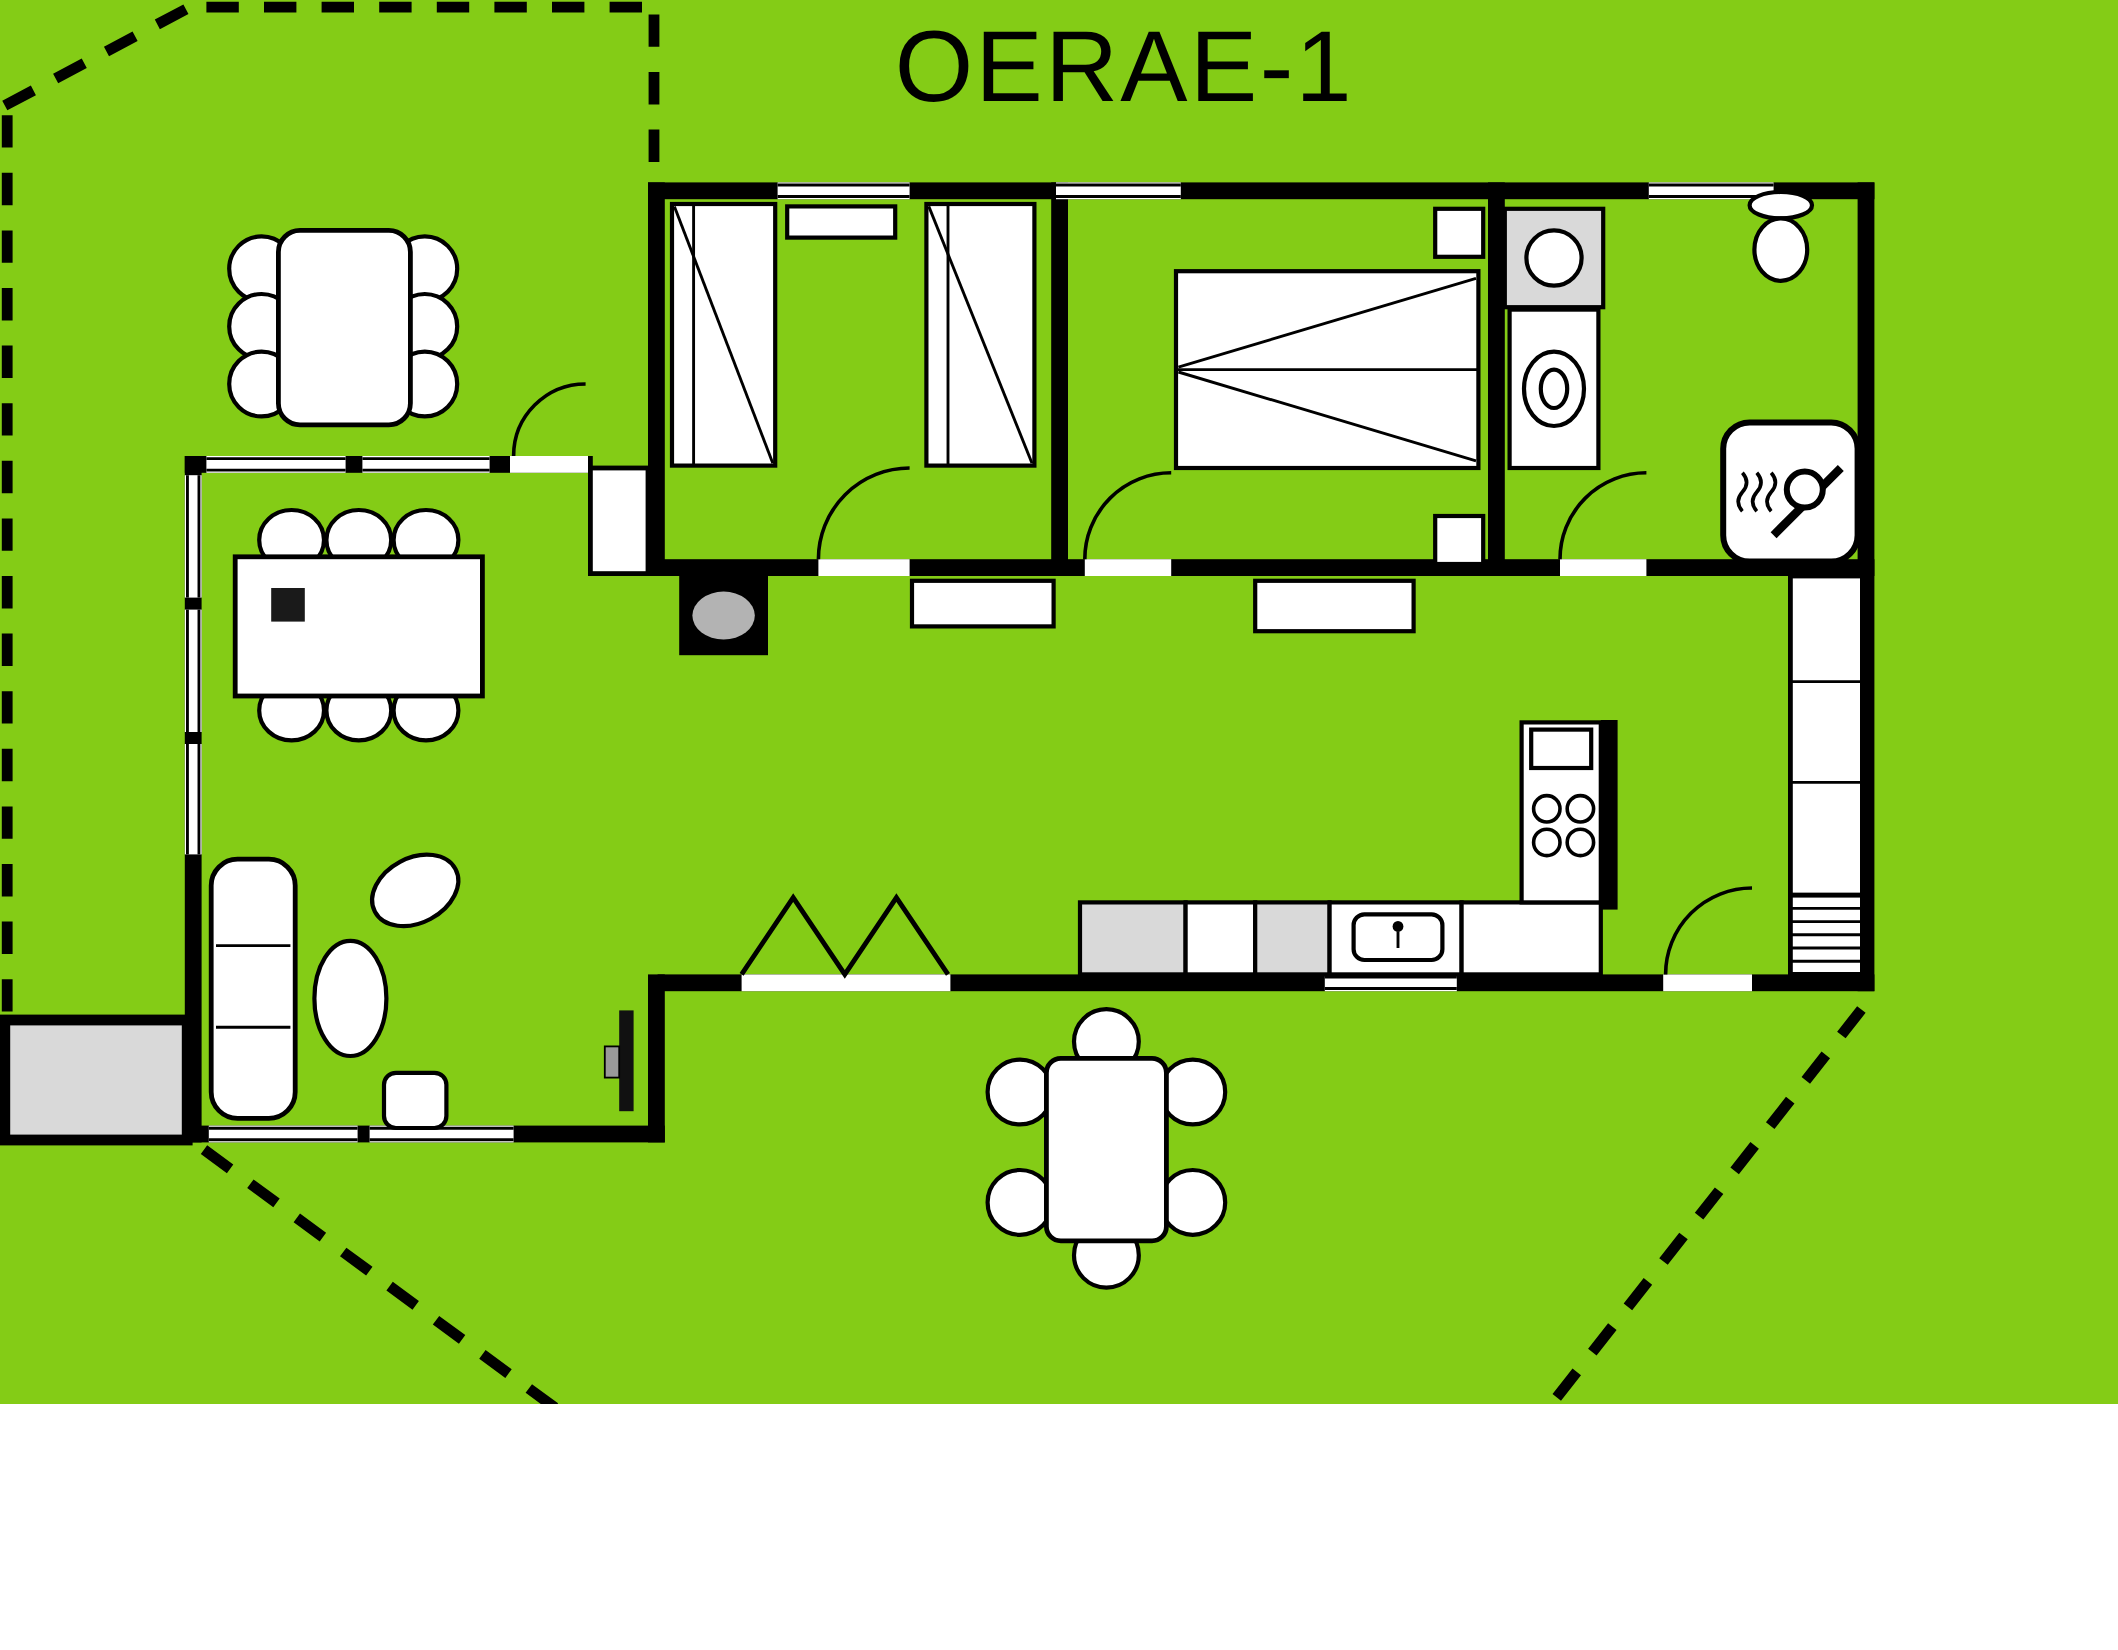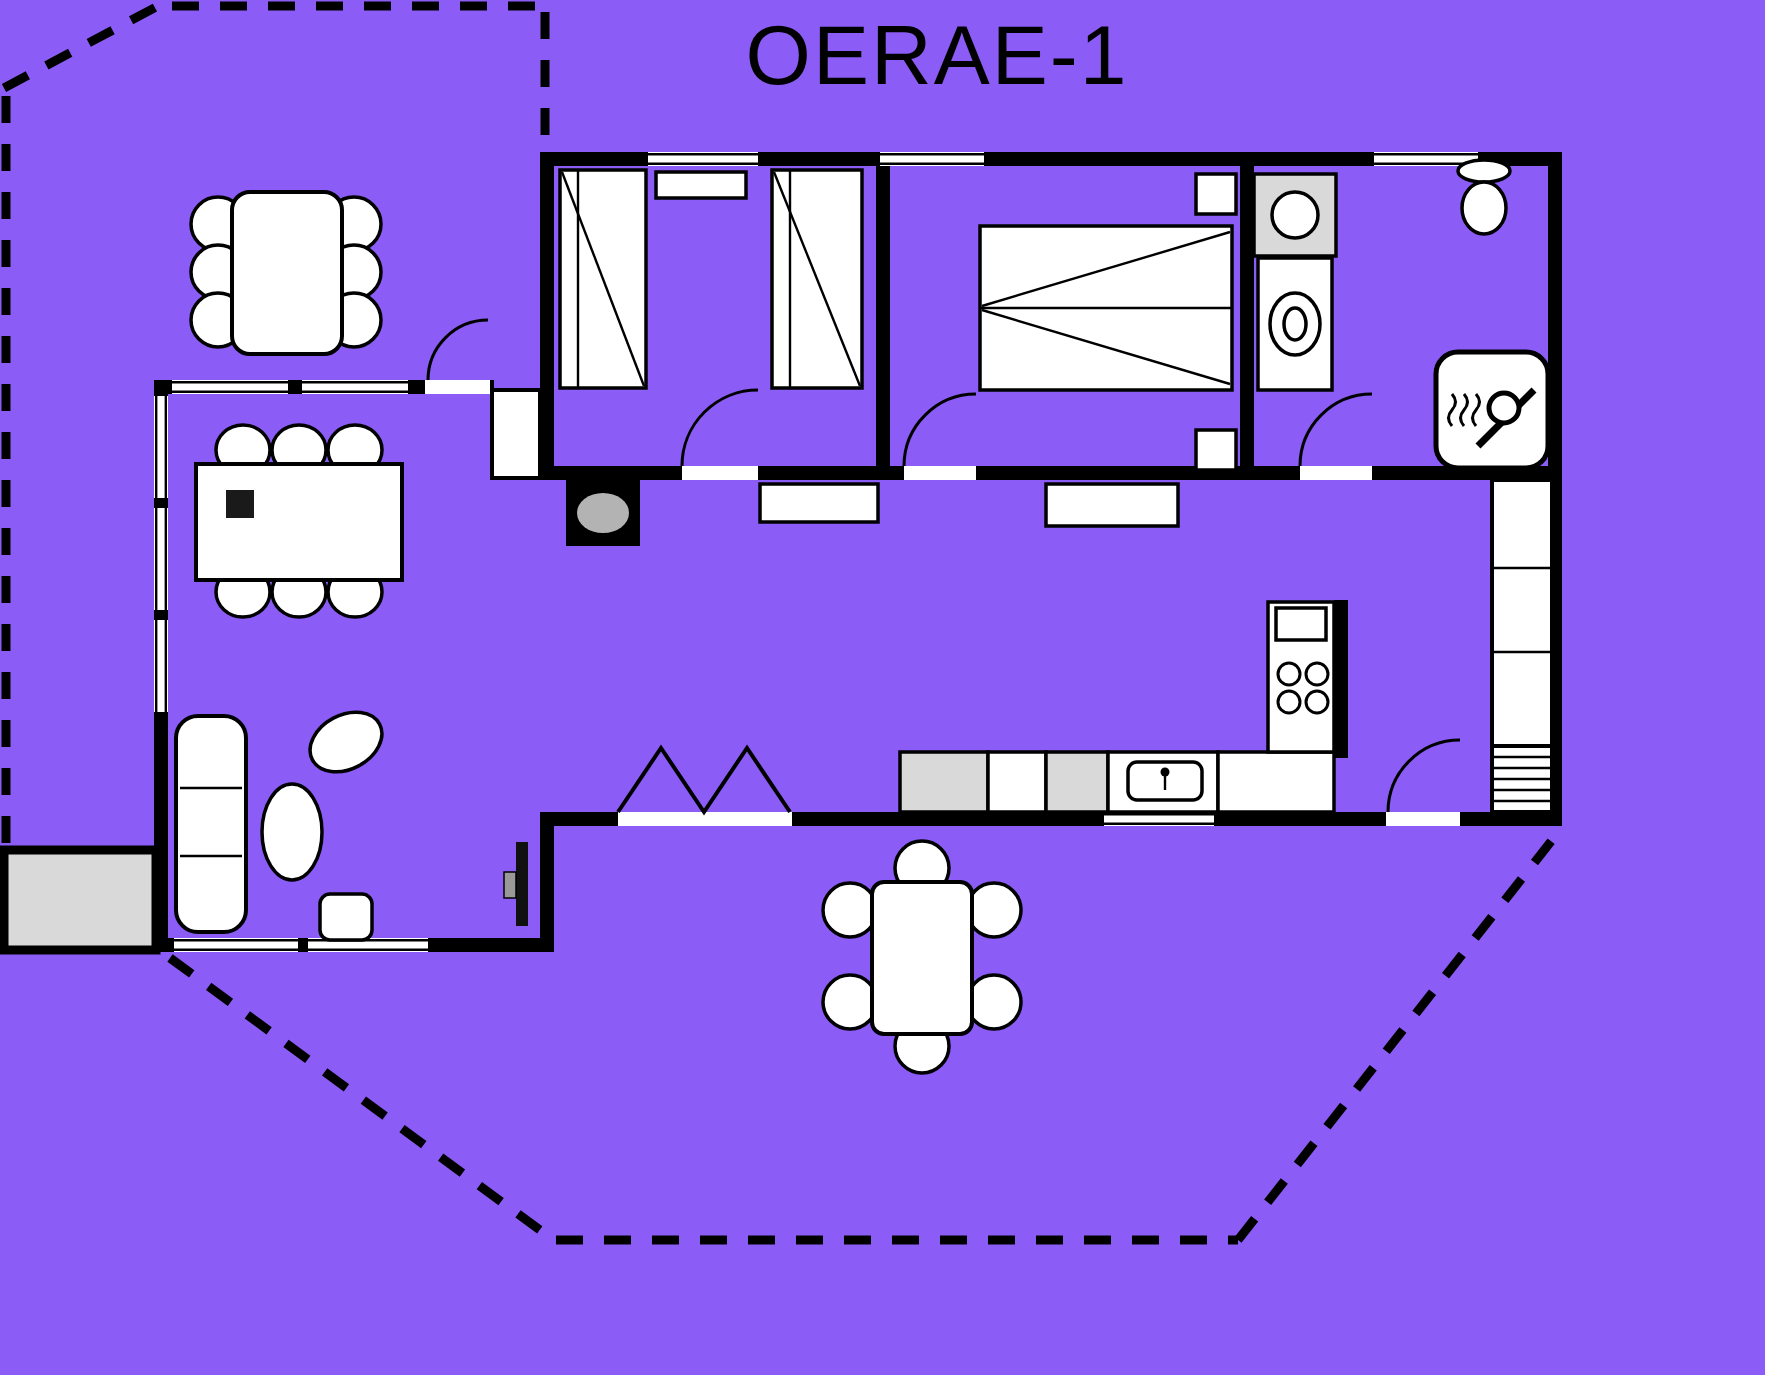--- a/index.html
+++ b/index.html
@@ -1,16 +1,16 @@
 <!DOCTYPE html>
 <html><head>
 <meta charset="utf-8">
 <style>
   html,body{margin:0;padding:0;background:#fff;}
-  #canvas{position:relative;width:1765px;height:1375px;background:#8b5cf6;overflow:hidden;}
+  #canvas{position:relative;width:1765px;height:1170px;background:#84cc16;overflow:hidden;}
   svg{display:block;}
   .w{fill:#000;}
   .f{fill:#fff;stroke:#000;stroke-width:3.5;}
   .f4{fill:#fff;stroke:#000;stroke-width:4;}
   .t{stroke:#000;stroke-width:2.4;}
   .a{fill:none;stroke:#000;stroke-width:3;}
   .d{fill:none;stroke:#000;stroke-width:9;stroke-dasharray:27 21;}
   .title{font-family:"Liberation Sans",sans-serif;font-size:84px;letter-spacing:2px;fill:#000;font-weight:400;}
 </style>
 </head>

